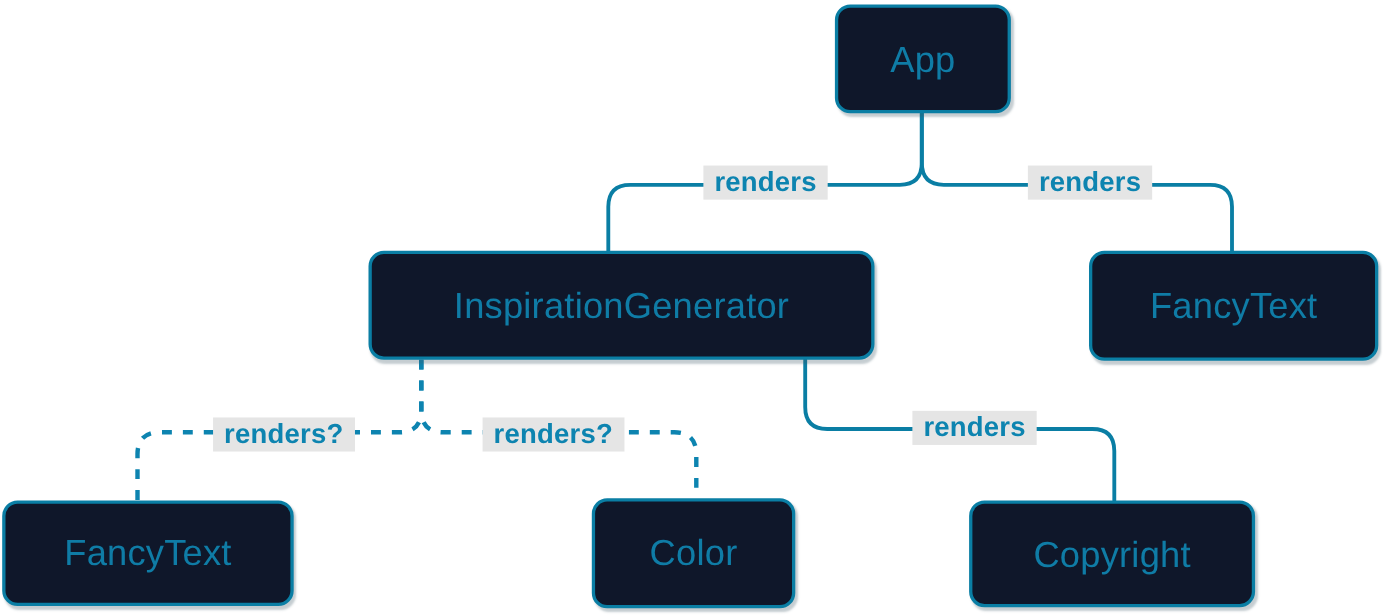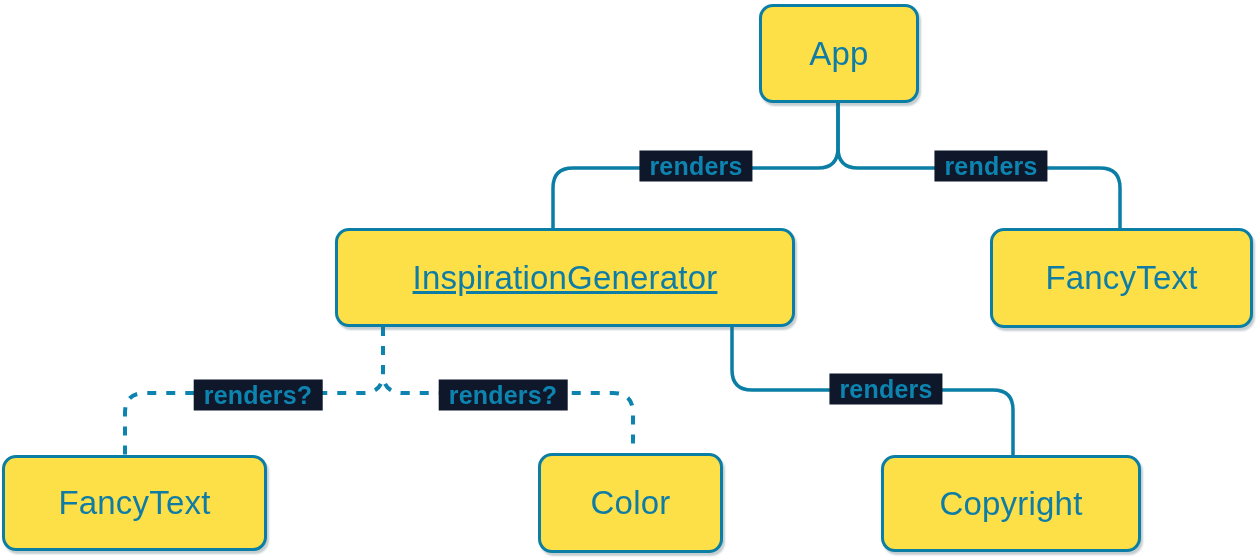--- a/index.html
+++ b/index.html
@@ -32,45 +32,45 @@
     stroke-width: 4;
     stroke-linecap: butt;
     stroke-dasharray: 9 10;
   }
   .node {
     position: absolute;
     z-index: 3;
     display: flex;
     align-items: center;
     justify-content: center;
-    background: #fde047;
+    background: #0f172a;
     border: 3px solid var(--accent, #0a7ea4);
     border-radius: 14px;
     box-shadow: 2px 3px 2px rgba(64, 88, 102, 0.30);
     color: var(--node-text, #0f7ca6);
     font-size: 33px;
     font-weight: 500;
     letter-spacing: 0.2px;
     box-sizing: border-box;
   }
   .edge-label {
     position: absolute;
     z-index: 2;
     transform: translate(-50%, -50%);
-    background: #0f172a;
+    background: #e5e5e5;
     padding: 1px 10px;
     color: var(--label, #0d84b0);
     font-size: 25px;
     font-weight: 700;
     letter-spacing: 0.2px;
     white-space: nowrap;
   }
   
   .n-app        { left: 759px; top: 4px;   width: 160px; height: 99px;  }
-  .n-ig         { left: 335px; top: 228px; width: 460px; height: 99px; text-decoration: underline;  }
+  .n-ig         { left: 335px; top: 228px; width: 460px; height: 99px;  }
   .n-ft-top     { left: 990px; top: 228px; width: 263px; height: 100px; }
   .n-ft-bottom  { left: 2px;   top: 455px; width: 265px; height: 96px;  }
   .n-color      { left: 538px; top: 453px; width: 185px; height: 100px; text-align: center; }
   .n-copyright  { left: 881px; top: 455px; width: 260px; height: 97px;  }
   
   .l-renders-left      { left: 696px; top: 166px; }
   .l-renders-right     { left: 991px; top: 166px; }
   .l-renders-copyright { left: 886px; top: 389px; }
   .l-renders-q-left    { left: 258px; top: 395px; }
   .l-renders-q-right   { left: 503px; top: 395px; }

